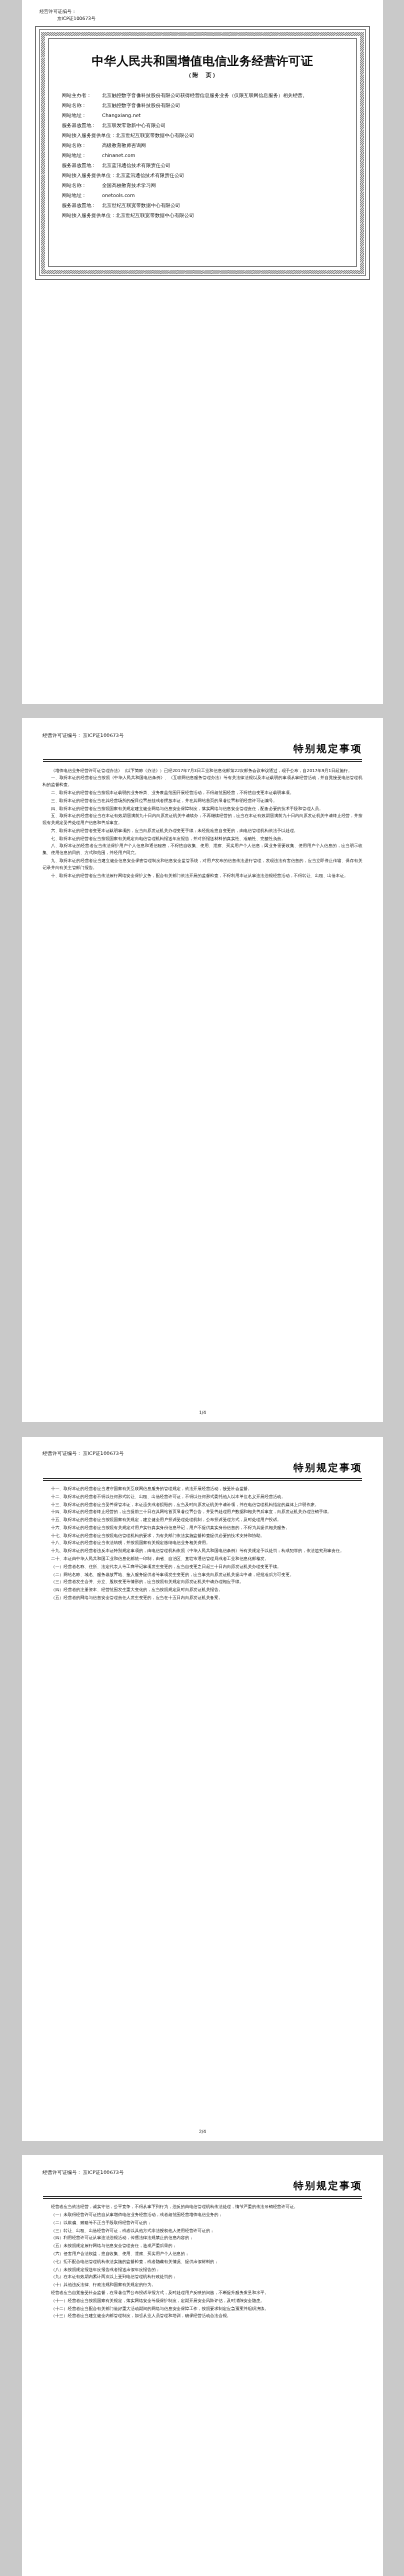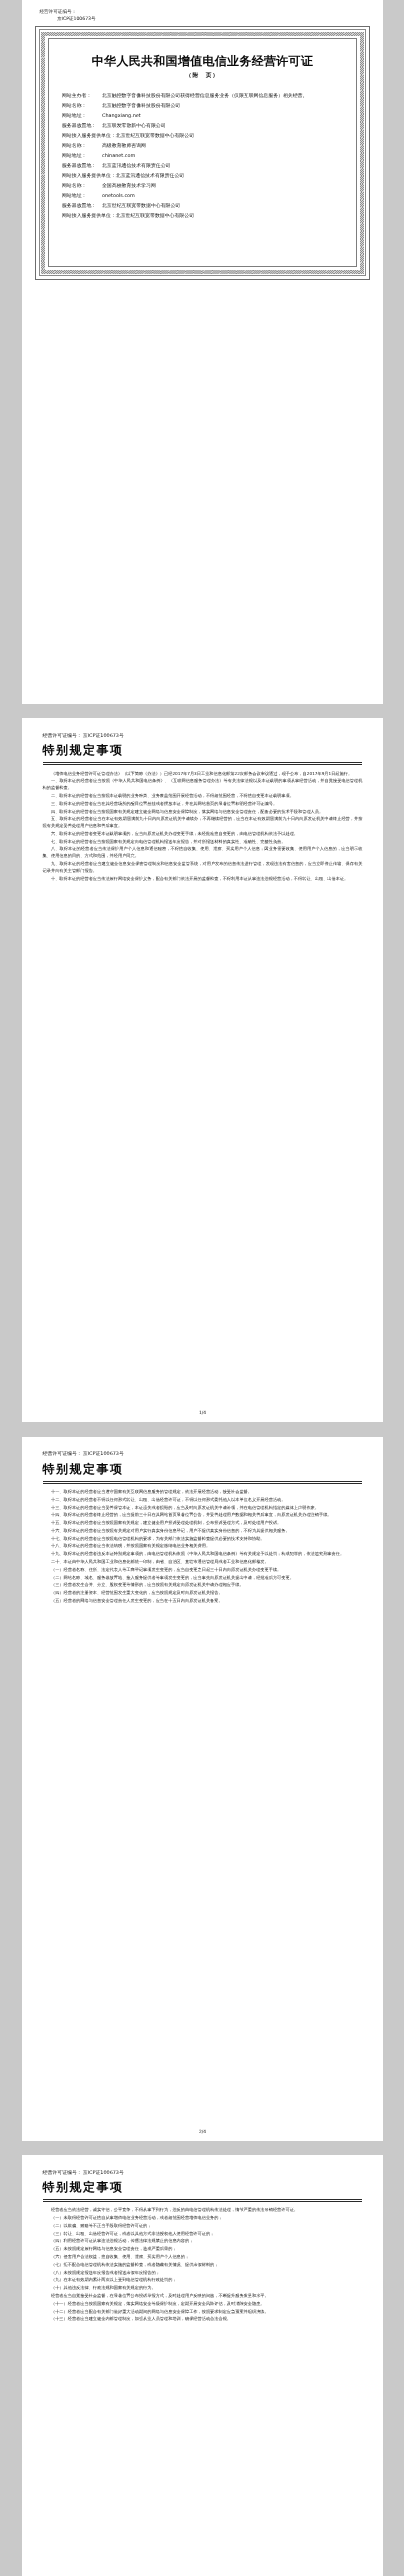--- a/index.html
+++ b/index.html
@@ -113,24 +113,24 @@
   }
   .field-row .v {
     display: inline-block;
   }
   .field-row.latin .v {
     font-family: "DejaVu Sans", "Liberation Sans", sans-serif;
   }
 
   
   .sec-title {
-    text-align: left;
+    text-align: right;
     font-family: "DejaVu Serif", "Liberation Serif", serif;
     font-weight: bold;
-    font-size: 12px;
+    font-size: 10px;
     letter-spacing: 1.5px;
     margin: 3.1px 0 3.1px 0;
     color: #0a0a0a;
   }
   .hr-double {
     border: none;
     border-top: 0.5px solid #2a2a2a;
     border-bottom: 0.5px solid #2a2a2a;
     height: 1px;
     margin: 2.1px 0 5.2px 0;

